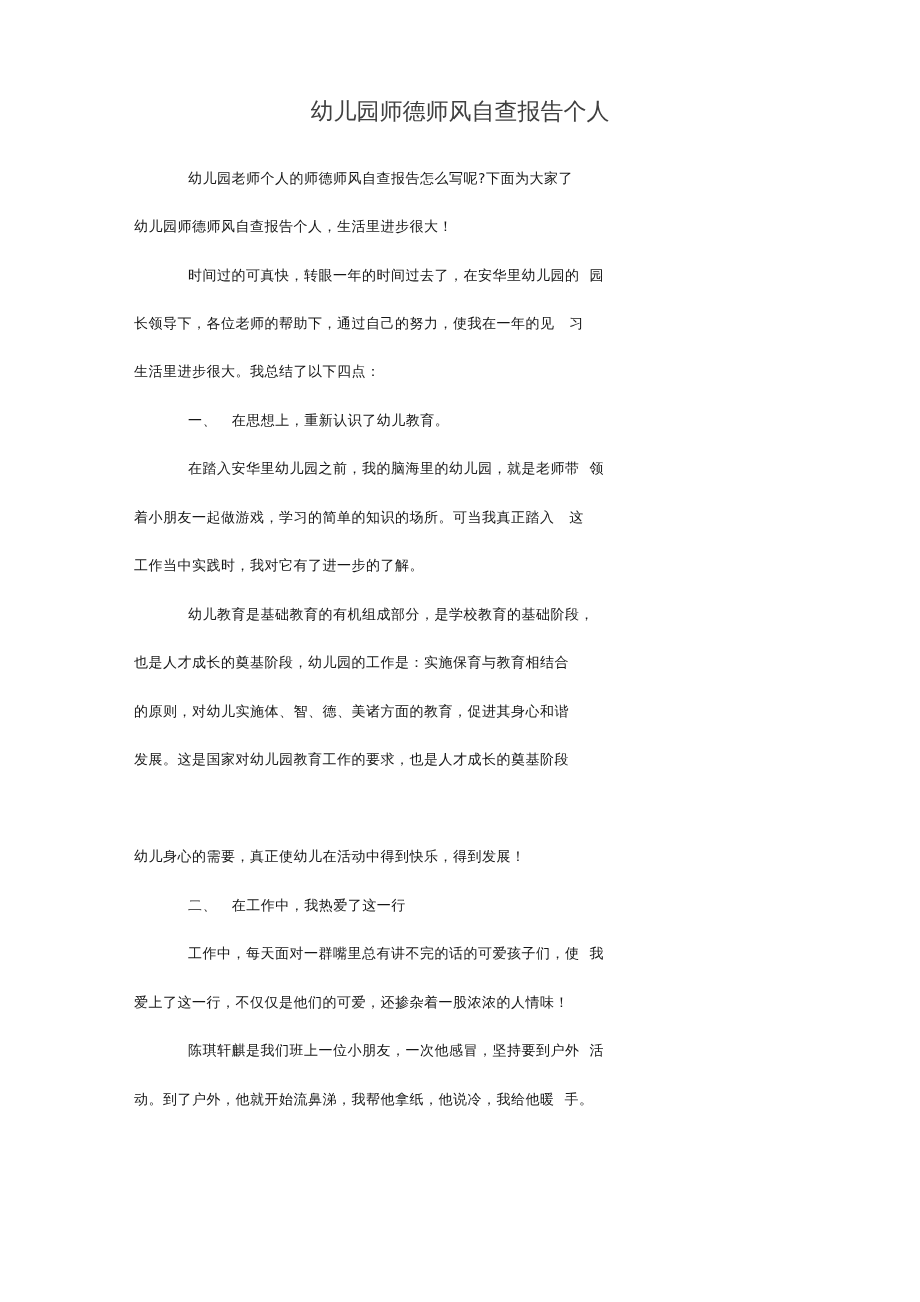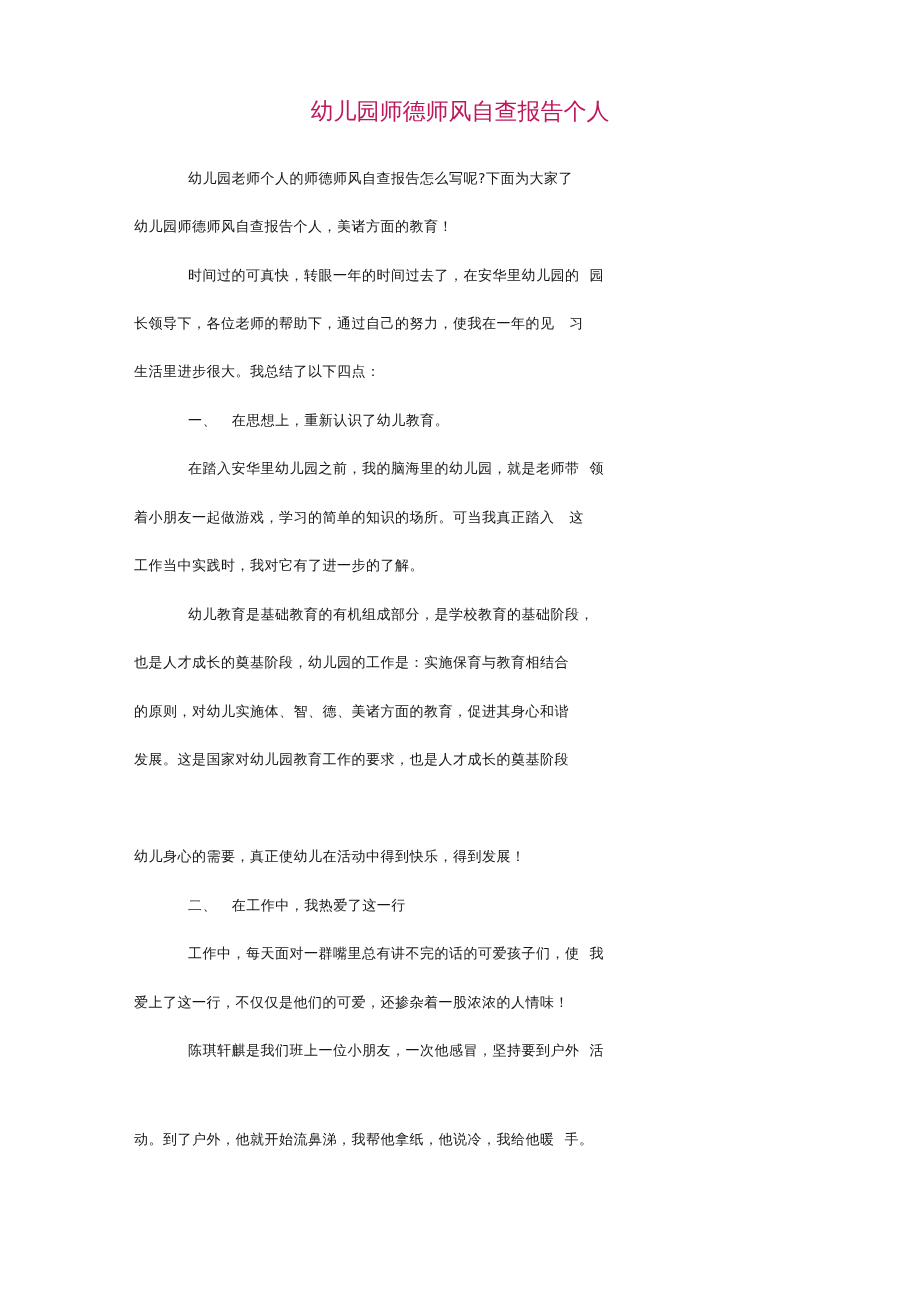--- a/index.html
+++ b/index.html
@@ -24,21 +24,21 @@
       background: #ffffff;
     }
     .title {
       position: absolute;
       left: 0;
       width: 920px;
       top: 96px;
       text-align: center;
       font-size: 23px;
       line-height: 30px;
-      color: #be185d;
+      color: #404040;
       font-family: "DejaVu Sans", "Liberation Sans", sans-serif;
       letter-spacing: 0px;
     }
     .line {
       position: absolute;
       left: 134px;
       font-size: 14px;
       line-height: 30px;
       white-space: pre;
       color: #151515;
@@ -50,21 +50,21 @@
       left: 188px;
     }
   </style>
 </head>
 <body>
 
 <div class="page">
   <div class="title">幼儿园师德师风自查报告个人</div>
 
   <div class="line indent" style="top:147px">幼儿园老师个人的师德师风自查报告怎么写呢?下面为大家了</div>
-  <div class="line" style="top:195px">幼儿园师德师风自查报告个人，美诸方面的教育！</div>
+  <div class="line" style="top:195px">幼儿园师德师风自查报告个人，生活里进步很大！</div>
 
   <div class="line indent" style="top:244px">时间过的可真快，转眼一年的时间过去了，在安华里幼儿园的  园</div>
   <div class="line" style="top:292px">长领导下，各位老师的帮助下，通过自己的努力，使我在一年的见   习</div>
   <div class="line" style="top:340px">生活里进步很大。我总结了以下四点：</div>
 
   <div class="line indent" style="top:389px">一、   在思想上，重新认识了幼儿教育。</div>
 
   <div class="line indent" style="top:437px">在踏入安华里幼儿园之前，我的脑海里的幼儿园，就是老师带  领</div>
   <div class="line" style="top:486px">着小朋友一起做游戏，学习的简单的知识的场所。可当我真正踏入   这</div>
   <div class="line" style="top:534px">工作当中实践时，我对它有了进一步的了解。</div>
@@ -74,14 +74,14 @@
   <div class="line" style="top:680px">的原则，对幼儿实施体、智、德、美诸方面的教育，促进其身心和谐</div>
   <div class="line" style="top:728px">发展。这是国家对幼儿园教育工作的要求，也是人才成长的奠基阶段</div>
   <div class="line" style="top:825px">幼儿身心的需要，真正使幼儿在活动中得到快乐，得到发展！</div>
 
   <div class="line indent" style="top:874px">二、   在工作中，我热爱了这一行</div>
 
   <div class="line indent" style="top:922px">工作中，每天面对一群嘴里总有讲不完的话的可爱孩子们，使  我</div>
   <div class="line" style="top:971px">爱上了这一行，不仅仅是他们的可爱，还掺杂着一股浓浓的人情味！</div>
 
   <div class="line indent" style="top:1019px">陈琪轩麒是我们班上一位小朋友，一次他感冒，坚持要到户外  活</div>
-  <div class="line" style="top:1108px">动。到了户外，他就开始流鼻涕，我帮他拿纸，他说冷，我给他暖  手。</div>
+  <div class="line" style="top:1068px">动。到了户外，他就开始流鼻涕，我帮他拿纸，他说冷，我给他暖  手。</div>
 </div>
 
 </body></html>

